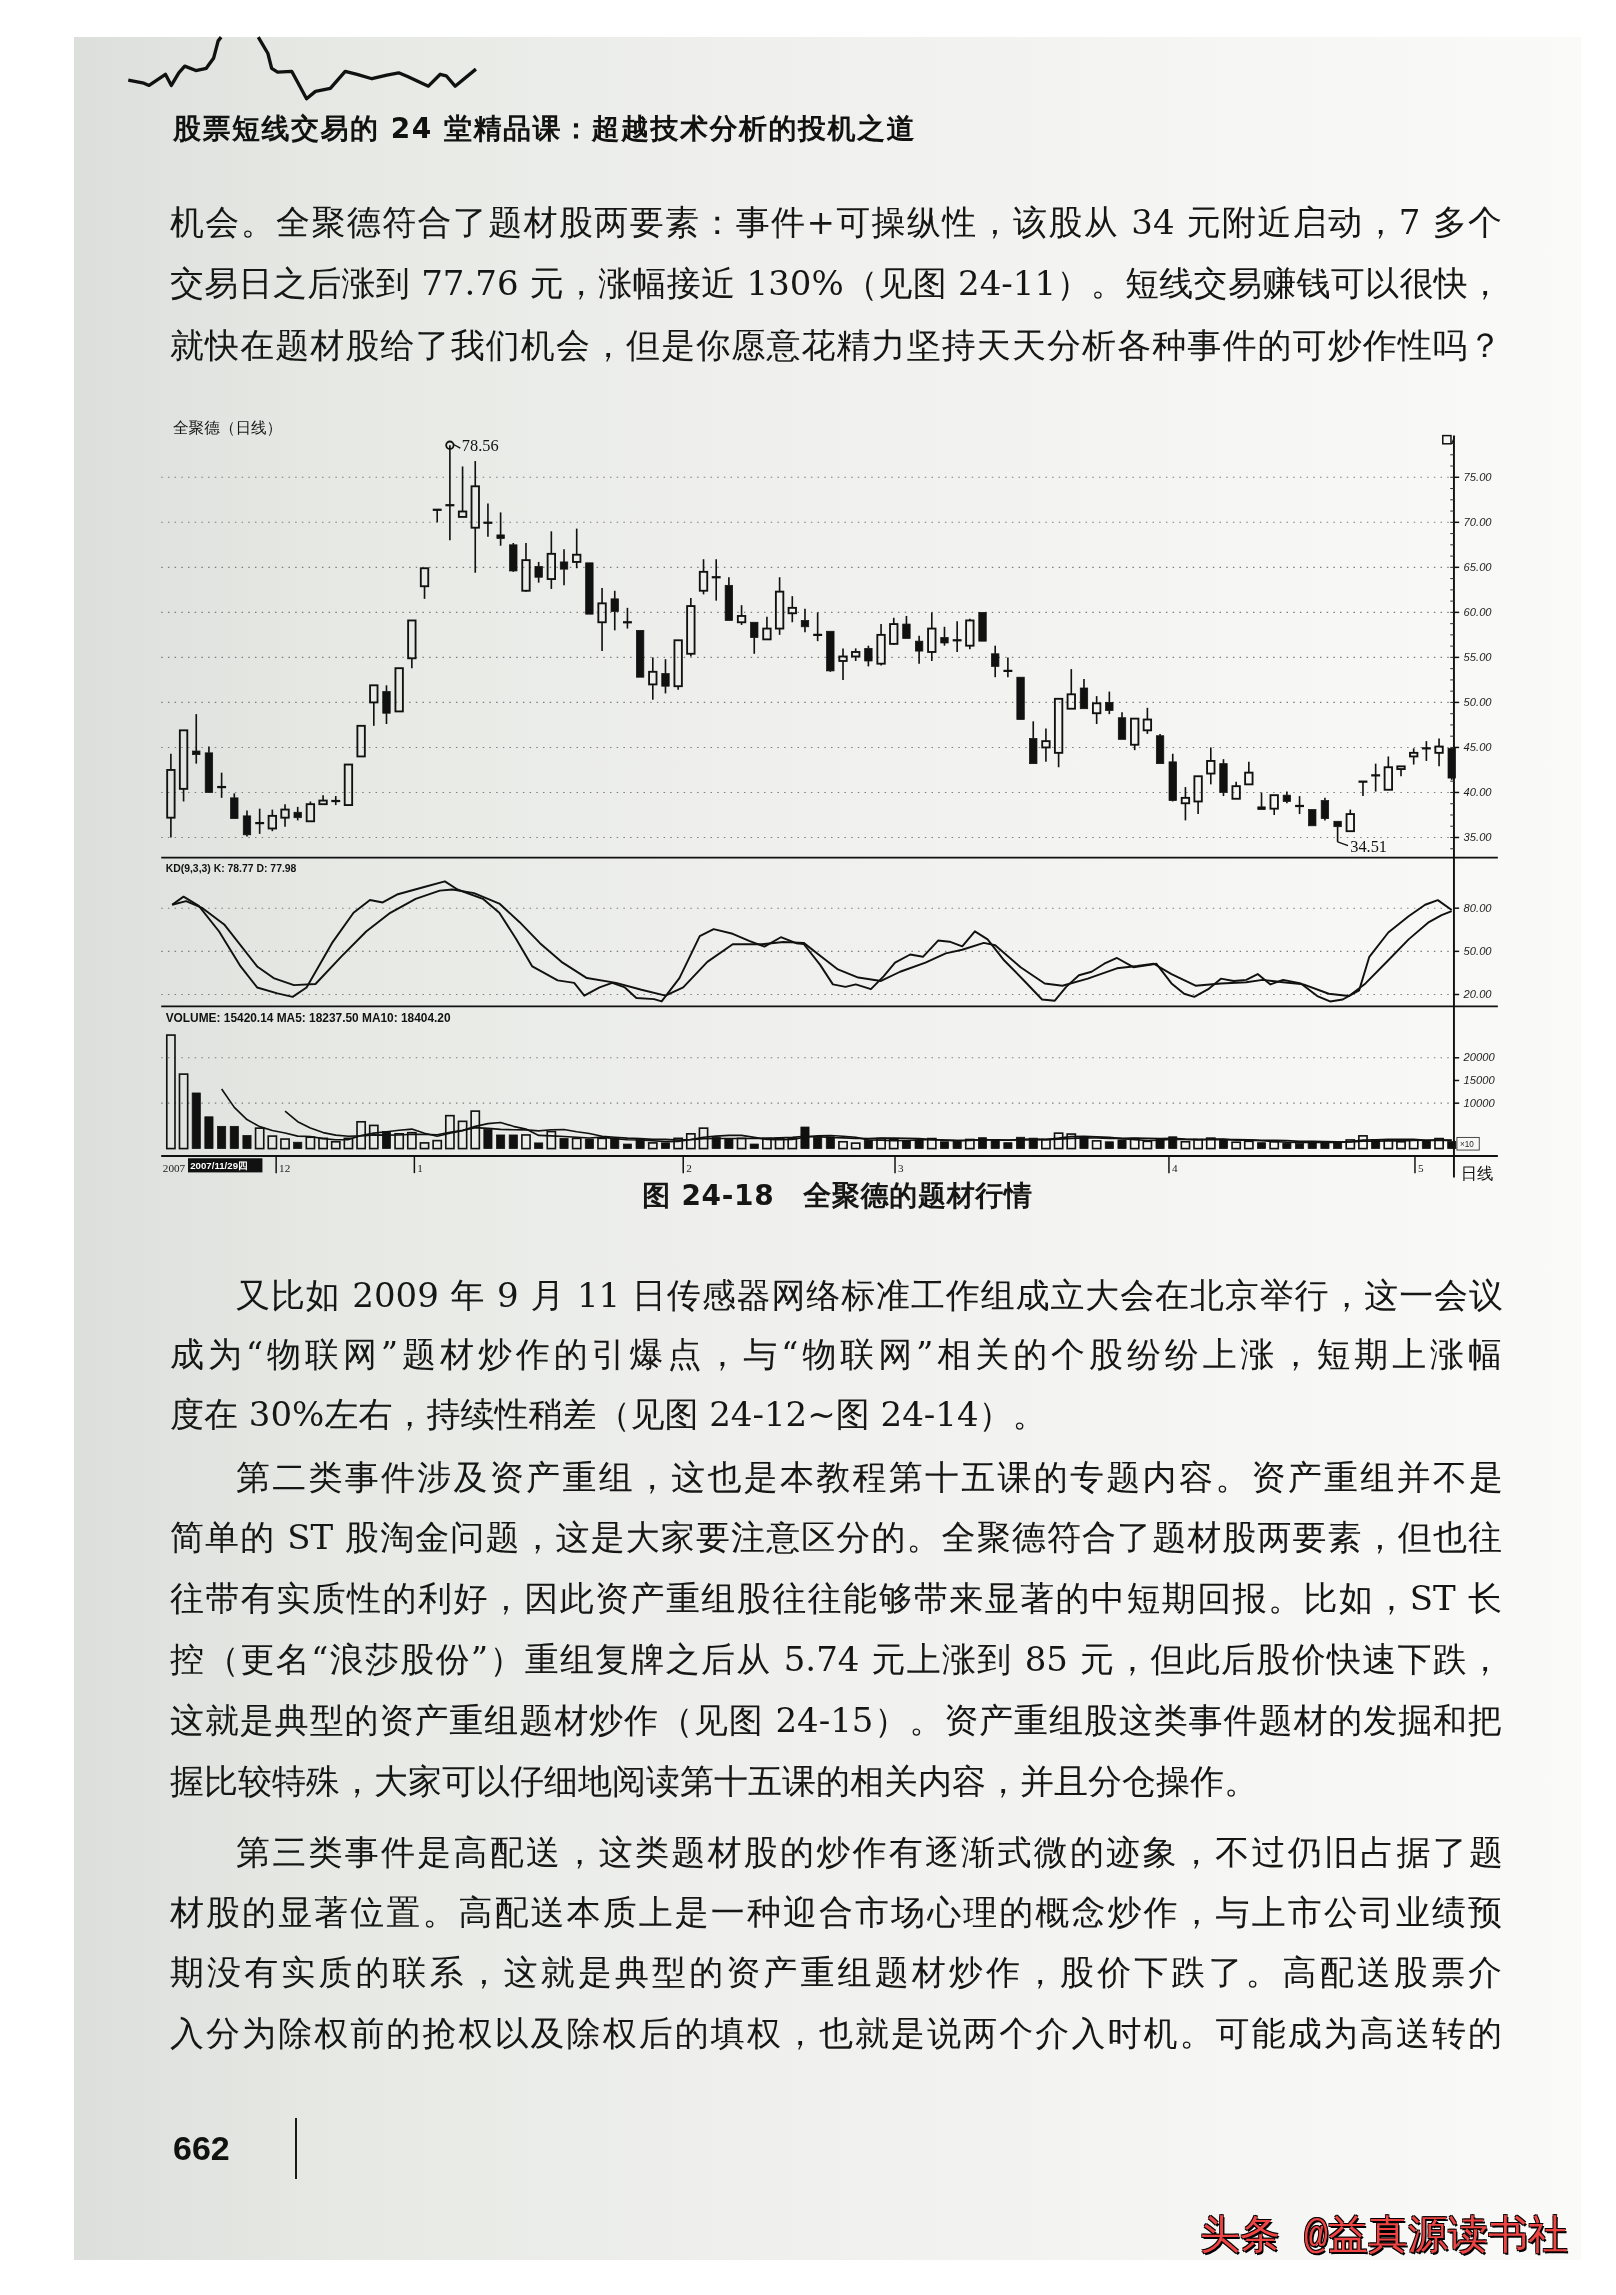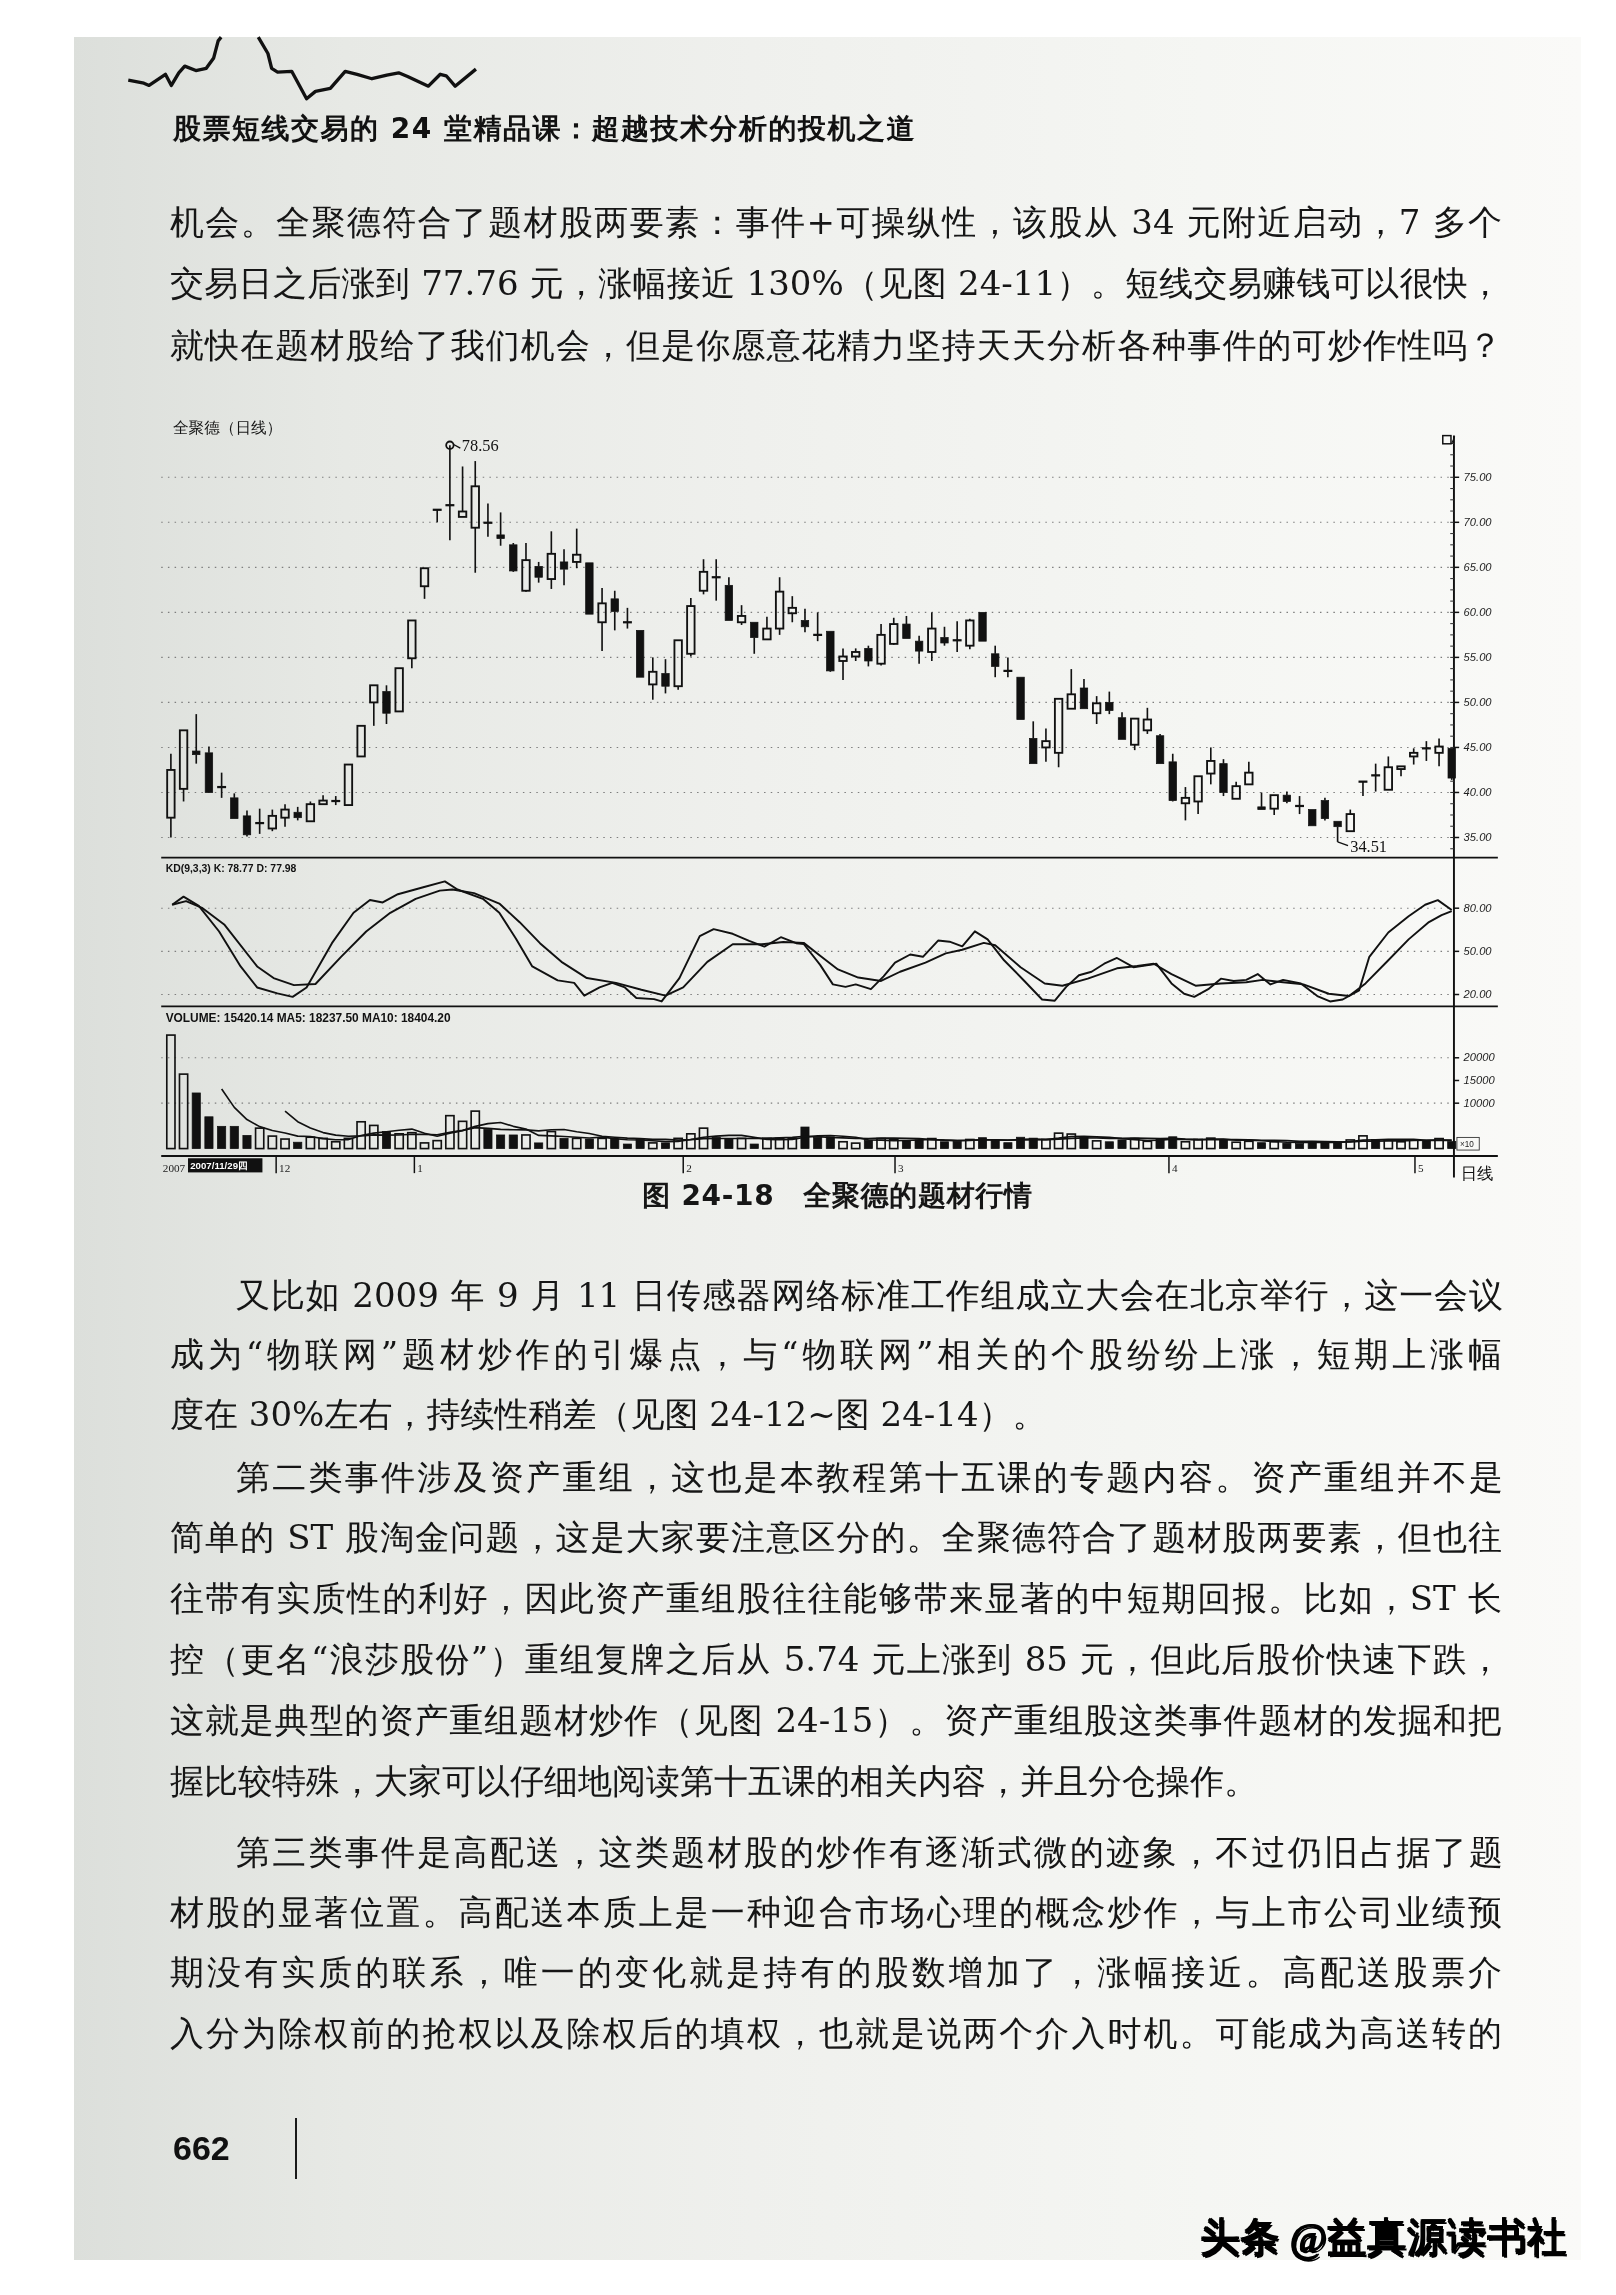--- a/index.html
+++ b/index.html
@@ -34,21 +34,21 @@
     font-weight: bold; line-height: 34px; letter-spacing: 0.7px; white-space: nowrap;
     font-family: "DejaVu Sans", "Liberation Sans", sans-serif;
   }
   .page-number {
     left: 173px; top: 2127px; font-size: 34px; font-weight: bold; line-height: 42px;
     font-family: "Liberation Sans", "DejaVu Sans", sans-serif; color: #111;
   }
   .page-rule { left: 295px; top: 2118px; width: 2.2px; height: 61px; background: #1a1a1a; }
   .watermark {
     left: 1200px; top: 2214px; font-size: 40px; line-height: 48px; white-space: nowrap;
-    font-family: Liberation Serif, serif; color: #000000;
+    font-family: Liberation Mono, monospace; color: #ef4444;
     text-shadow: 1.5px 1.5px 0 #000, -0.7px -0.7px 0 #000, 0.7px -0.7px 0 #000, -0.7px 0.7px 0 #000;
   }
   svg text { font-family: "Liberation Sans", "DejaVu Sans", sans-serif; }
   .grid { stroke: #7d7d7d; stroke-width: 1.5; stroke-dasharray: 2 7; }
   .axis { stroke: #111; stroke-width: 2.6; }
   .sep { stroke: #111; stroke-width: 2.2; }
   .tick { stroke: #111; stroke-width: 2; }
   .minor { stroke: #333; stroke-width: 1.4; }
   .wick { stroke: #111; stroke-width: 2.2; }
   .doji { stroke: #111; stroke-width: 3; }
@@ -785,19 +785,19 @@
 
 <div class="line full indent" style="top:1447px">第二类事件涉及资产重组，这也是本教程第十五课的专题内容。资产重组并不是</div>
 <div class="line full" style="top:1507px">简单的 ST 股淘金问题，这是大家要注意区分的。全聚德符合了题材股两要素，但也往</div>
 <div class="line full" style="top:1568px">往带有实质性的利好，因此资产重组股往往能够带来显著的中短期回报。比如，ST 长</div>
 <div class="line full" style="top:1629px">控（更名“浪莎股份”）重组复牌之后从 5.74 元上涨到 85 元，但此后股价快速下跌，</div>
 <div class="line full" style="top:1690px">这就是典型的资产重组题材炒作（见图 24-15）。资产重组股这类事件题材的发掘和把</div>
 <div class="line" style="top:1751px">握比较特殊，大家可以仔细地阅读第十五课的相关内容，并且分仓操作。</div>
 
 <div class="line full indent" style="top:1822px">第三类事件是高配送，这类题材股的炒作有逐渐式微的迹象，不过仍旧占据了题</div>
 <div class="line full" style="top:1882px">材股的显著位置。高配送本质上是一种迎合市场心理的概念炒作，与上市公司业绩预</div>
-<div class="line full" style="top:1942px">期没有实质的联系，唯一的变化就是持有的股数增加了，涨幅接近。高配送股票介</div>
+<div class="line full" style="top:1942px">期没有实质的联系，这就是典型的资产重组题材炒作，股价下跌了。高配送股票介</div>
 <div class="line full" style="top:2003px">入分为除权前的抢权以及除权后的填权，也就是说两个介入时机。可能成为高送转的</div>
 
 <div class="abs page-number">662</div>
 <div class="abs page-rule"></div>
 <div class="abs watermark">头条 @益真源读书社</div>
 
 
 </body></html>

